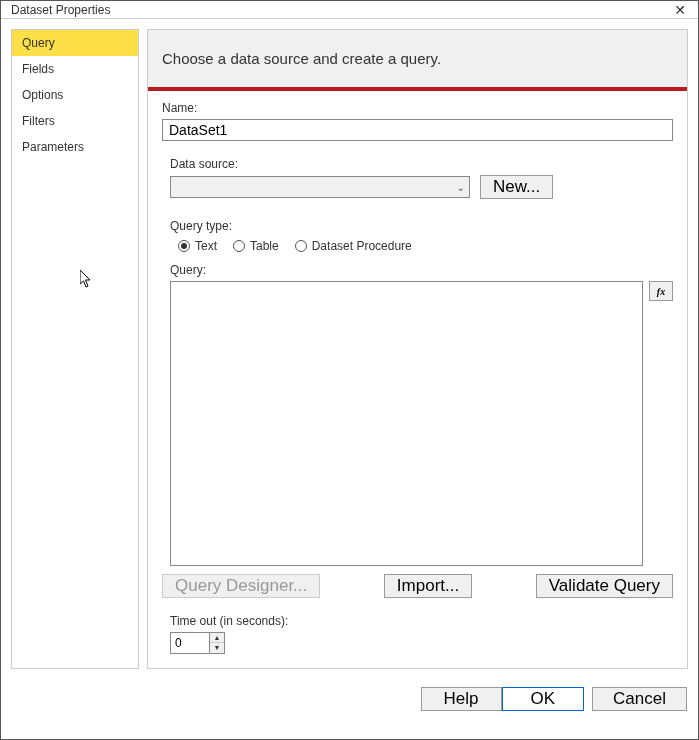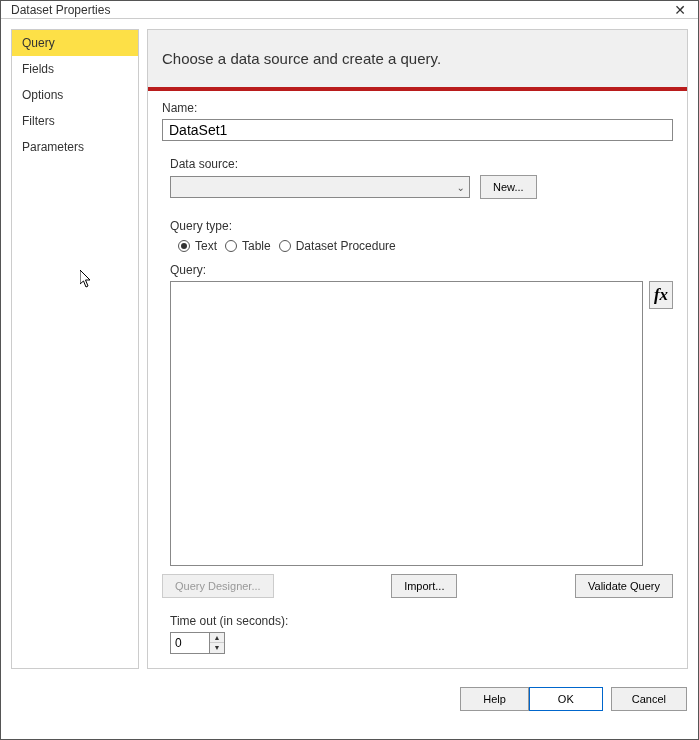--- a/index.html
+++ b/index.html
@@ -85,54 +85,54 @@
   padding: 0 4px;
   font-size: 12px;
   cursor: pointer;
 }
 .chev { font-size: 10px; color: #555; }
 .btn {
   height: 24px;
   padding: 0 12px;
   border: 1px solid #999;
   background: #f0f0f0;
-  font-size: 11px;
+  font-size: 17px;
   font-family: inherit;
   cursor: pointer;
 }
 .btn:disabled, .btn.disabled {
   color: #999;
   border-color: #ccc;
   cursor: default;
 }
-.radios { display: flex; gap: 8px; margin: 6px 0 10px 8px; align-items: flex-end; }
+.radios { display: flex; gap: 16px; margin: 6px 0 10px 8px; align-items: flex-end; }
 .radio { display: flex; align-items: center; gap: 5px; cursor: pointer; }
 .radio-circle {
   width: 12px; height: 12px; border: 1px solid #555; border-radius: 50%;
   display: flex; align-items: center; justify-content: center;
 }
 .radio.checked .radio-circle::after {
   content: ""; width: 6px; height: 6px; background: #333; border-radius: 50%;
 }
 .query-area-wrap { display: flex; gap: 6px; flex: 1; }
 .query-textarea {
   flex: 1;
   border: 1px solid #888;
   resize: none;
   font-family: inherit;
   font-size: 12px;
   padding: 4px;
   overflow-y: scroll;
 }
 .fx-btn {
-  width: 24px; height: 28px;
+  width: 24px; height: 20px;
   border: 1px solid #999; background: #f0f0f0;
   font-style: italic; font-weight: bold;
   font-family: "Times New Roman", serif;
-  font-size: 17px;
+  font-size: 10px;
   cursor: pointer;
 }
 .query-buttons {
   display: flex; justify-content: space-between; gap: 6px; margin-top: 8px;
 }
 .timeout-wrap { margin-top: 16px; }
 .spinner {
   display: inline-flex; border: 1px solid #888; height: 22px;
 }
 .spinner input {

